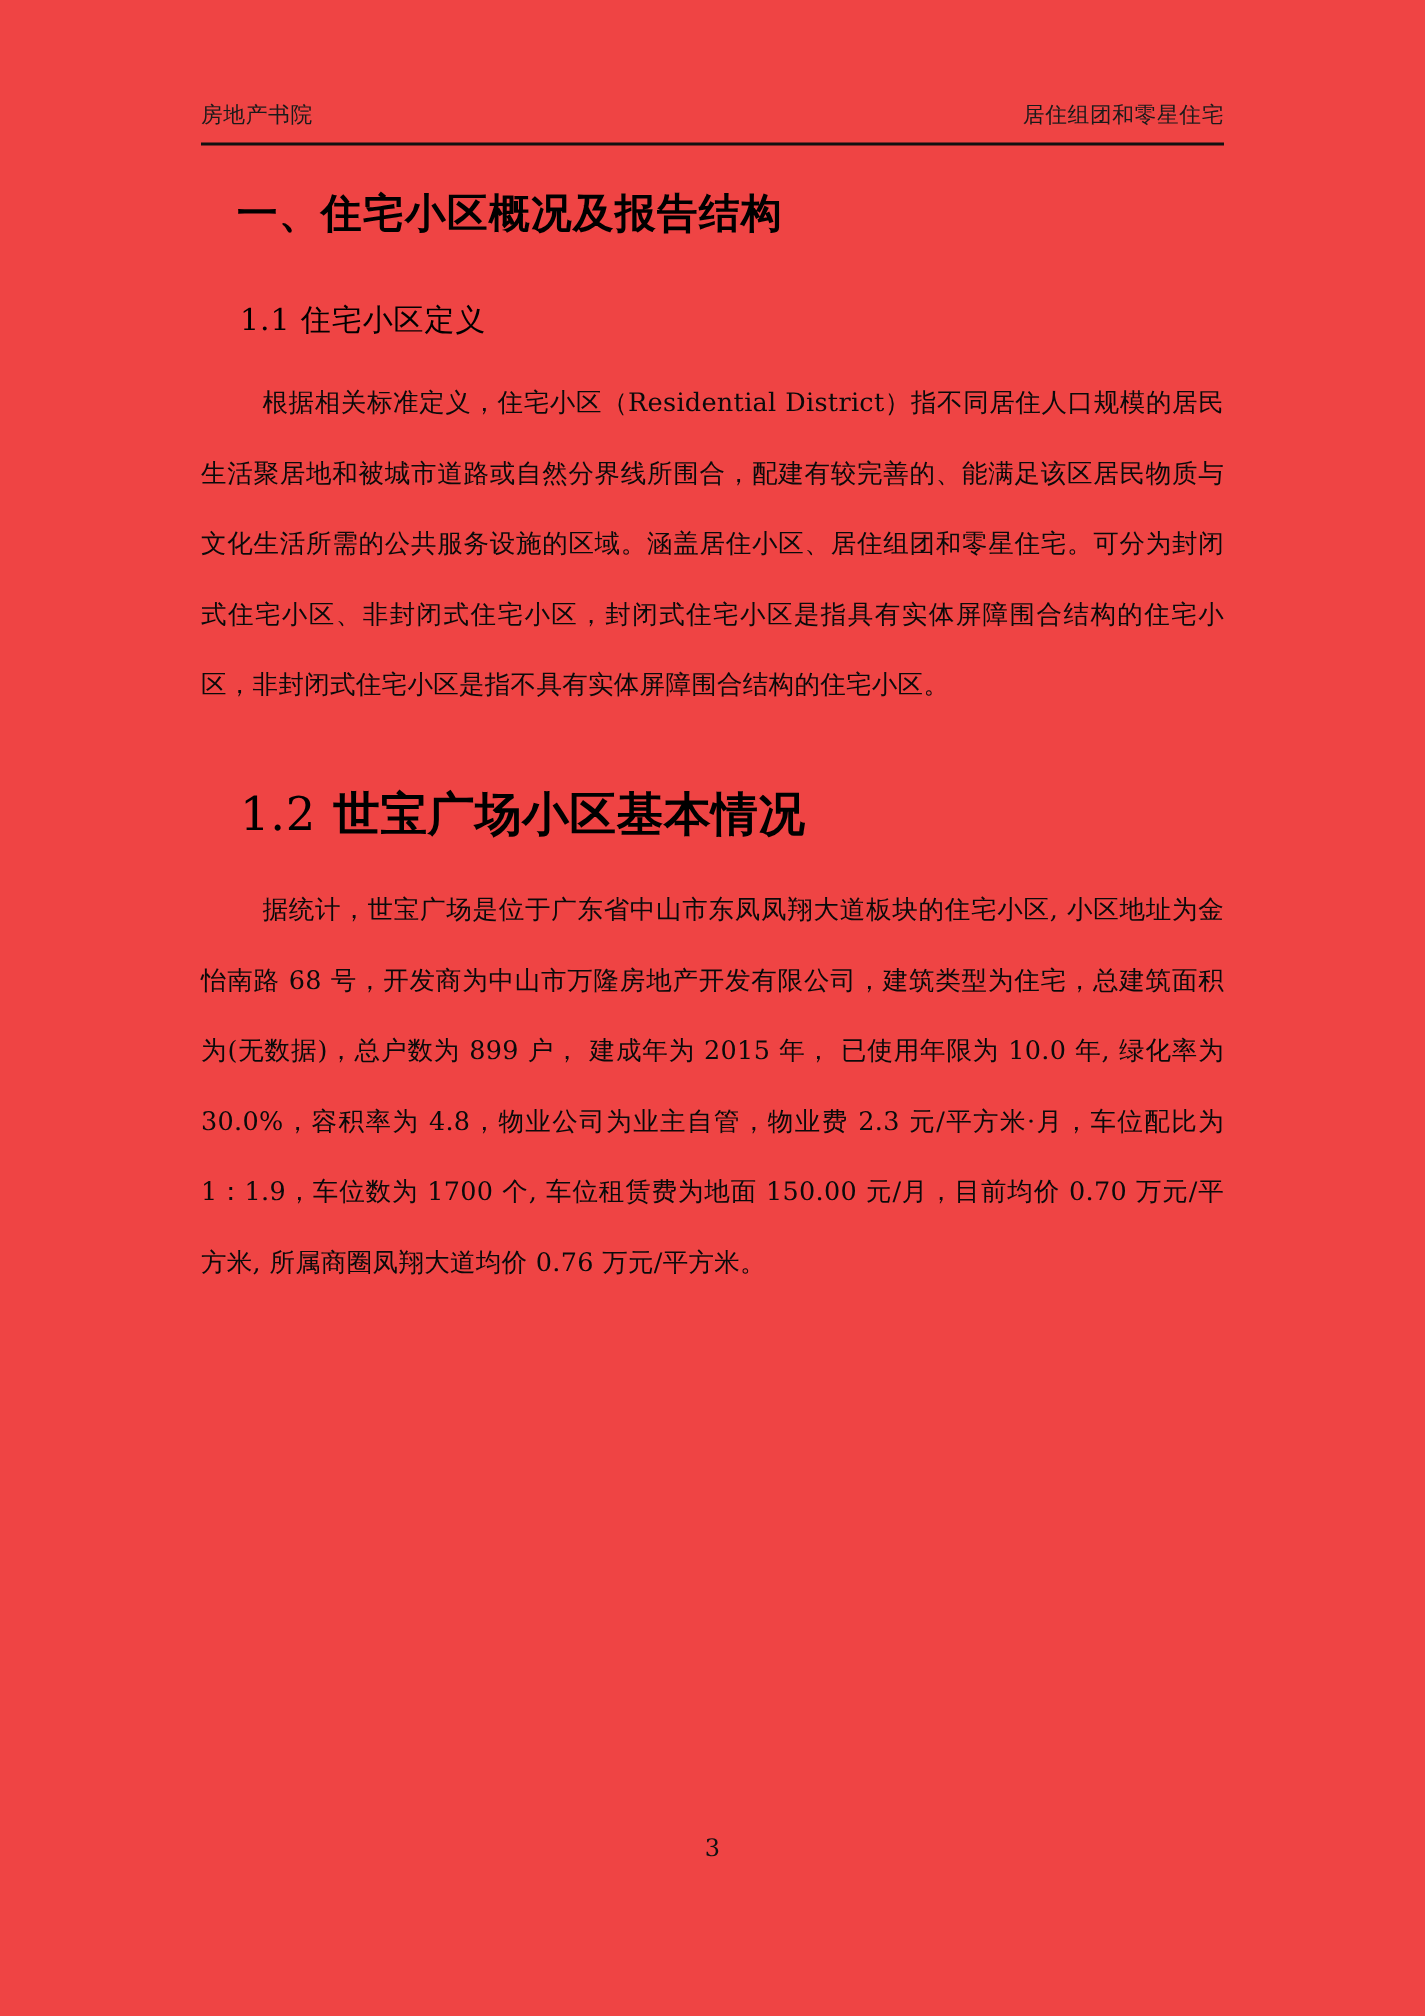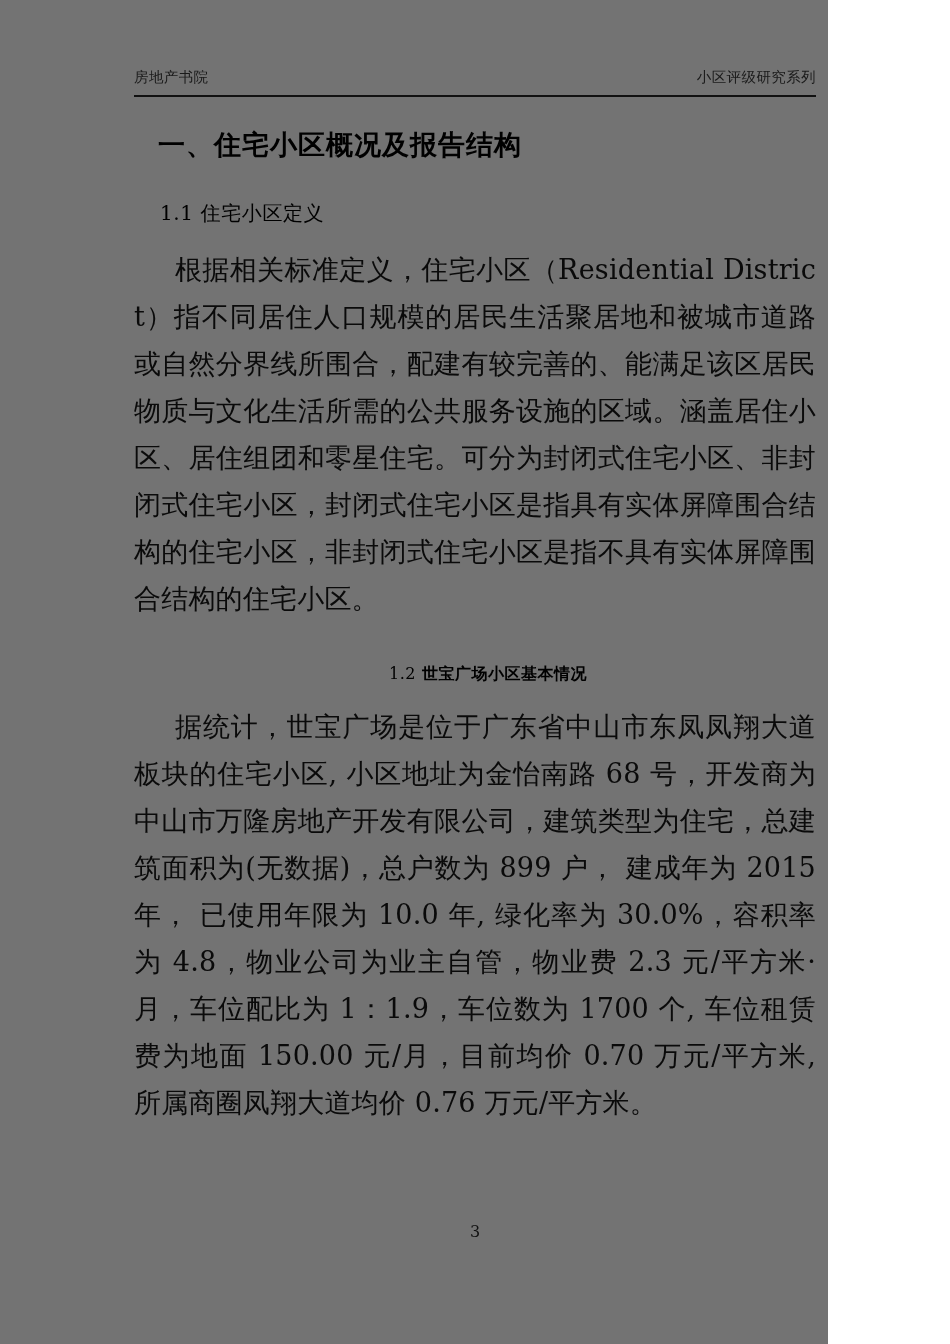--- a/index.html
+++ b/index.html
@@ -13,23 +13,23 @@
     font-family: "DejaVu Serif", "Liberation Serif", serif;
     color: #000000;
     position: relative;
     overflow: hidden;
   }
 
   .page {
     position: absolute;
     left: 0;
     top: 0;
-    width: 828px;
+    width: 950px;
     height: 1344px;
-    background: #737373;
+    background: #ef4444;
   }
 
   
   .page-header {
     position: absolute;
     left: 134px;
     top: 68px;
     width: 682px;
     display: flex;
     justify-content: space-between;
@@ -57,21 +57,21 @@
   .content {
     position: absolute;
     left: 134px;
     top: 126px;
     width: 682px;
   }
 
   h1.doc-h1 {
     margin: 0;
     padding: 0;
-    font-family: Liberation Sans, sans-serif;
+    font-family: Liberation Mono, monospace;
     font-weight: bold;
     font-size: 27px;
     line-height: 1.45;
     letter-spacing: 1px;
     text-indent: 24px;
     color: #000;
   }
 
   h2.doc-h2 {
     margin: 0;
@@ -80,37 +80,36 @@
     font-weight: normal;
     font-size: 20px;
     line-height: 1.45;
     letter-spacing: 0.6px;
     text-indent: 26px;
     color: #000;
   }
   h2.doc-h2.bold-h2 {
     font-family: "DejaVu Sans", "Liberation Sans", sans-serif;
     font-weight: bold;
-    font-size: 16px;
+    font-size: 31px;
     letter-spacing: 0.5px;
-    text-align: center;
   }
   h2.doc-h2 .h2-num {
     font-family: "DejaVu Serif", "Liberation Serif", serif;
     font-weight: normal;
   }
   h2.doc-h2.bold-h2 .h2-num {
     font-family: "DejaVu Serif", "Liberation Serif", serif;
     font-weight: normal;
   }
 
   p.doc-p {
     margin: 0;
     padding: 0;
-    font-size: 27px;
+    font-size: 17px;
     line-height: 47px;
     letter-spacing: 0.2px;
     text-align: justify;
     text-justify: inter-character;
     text-indent: 41px;
     color: #0a0a0a;
     word-break: break-all;
   }
 
   .sp-after-h1 { height: 34px; }
@@ -130,21 +129,21 @@
     color: #111;
   }
 </style>
 </head>
 <body>
 
 <div class="page">
 
   <div class="page-header">
     <span class="header-left">房地产书院</span>
-    <span class="header-right">小区评级研究系列</span>
+    <span class="header-right">居住组团和零星住宅</span>
   </div>
   <div class="header-rule"></div>
 
   <div class="content">
 
     <h1 class="doc-h1">一、住宅小区概况及报告结构</h1>
 
     <div class="sp-after-h1"></div>
 
     <h2 class="doc-h2">

